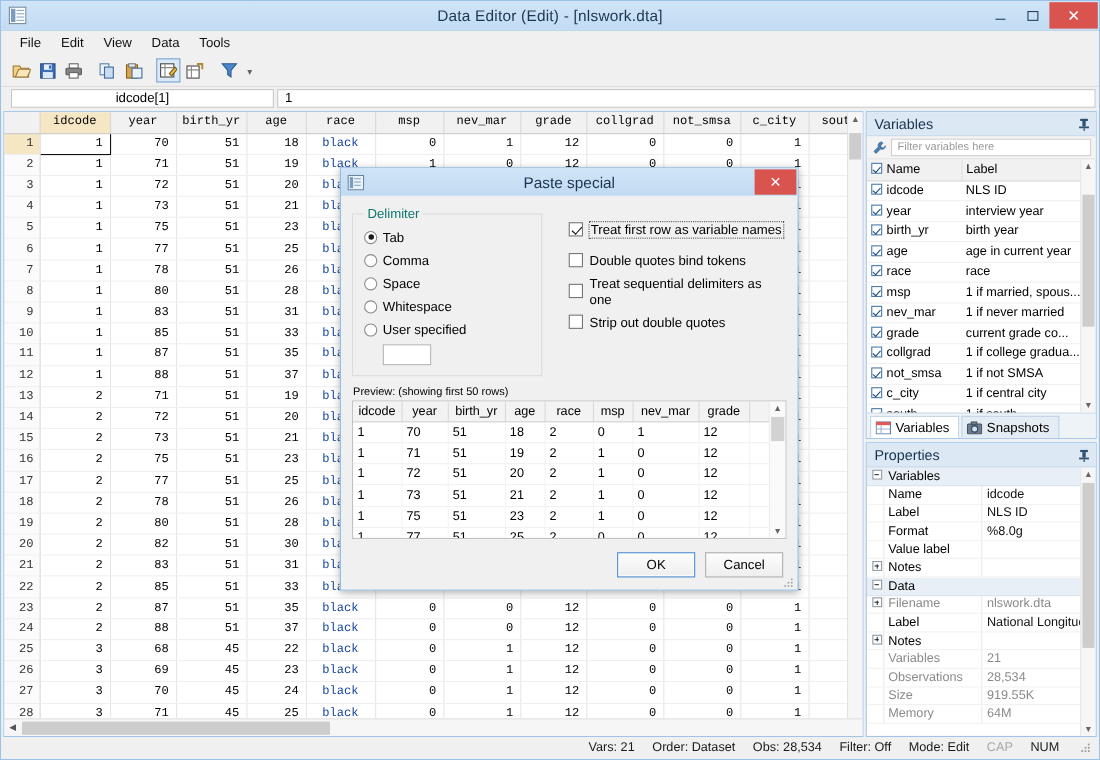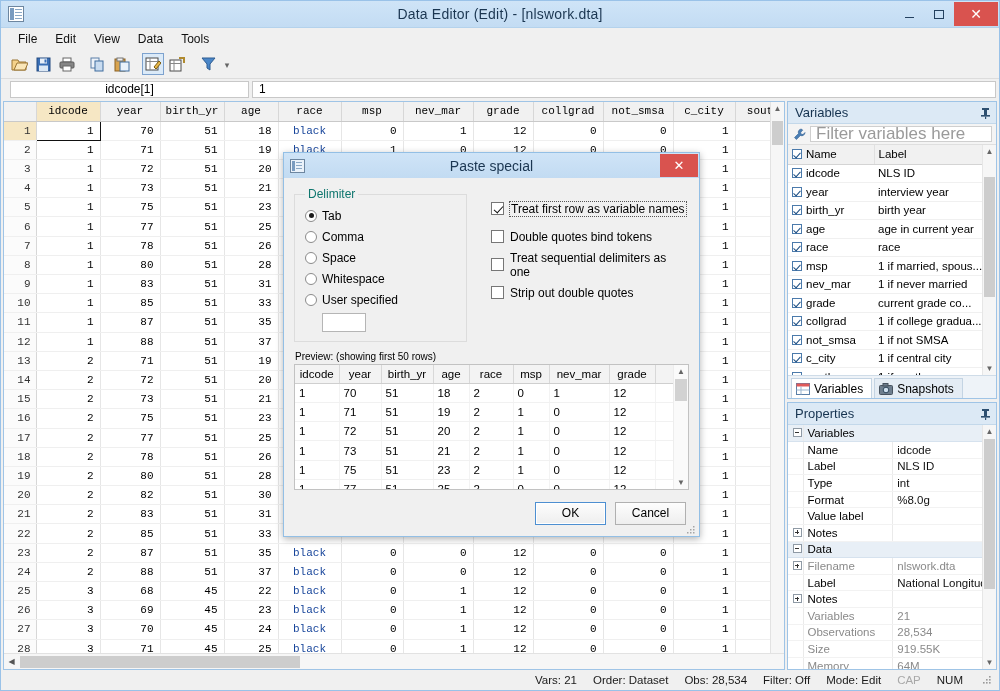--- a/index.html
+++ b/index.html
@@ -359,21 +359,21 @@
     width: 22px; height: 20px;
     display: flex; align-items: center; justify-content: center;
   }
   #filter-input {
     flex: 1;
     height: 16px;
     margin-right: 4px;
     border: 1px solid #cfcfcf;
     background: #fff;
     box-sizing: border-box;
-    font-size: 17px;
+    font-size: 10px;
     color: #9a9a9a;
     padding-left: 5px;
     line-height: 14px;
     font-family: "Liberation Sans", sans-serif;
   }
   #vars-table-wrap {
     flex: 1;
     overflow: hidden;
     position: relative;
     min-height: 0;
@@ -548,21 +548,21 @@
   #status-right { margin-left: auto; display: flex; align-items: center; padding-right: 6px; }
   #status-right .status-seg { margin-right: 16px; }
   #resize-grip {
     width: 12px; height: 12px;
     margin-left: 2px;
   }
 
   
   #paste-dialog {
     position: absolute;
-    left: 282px; top: 151px;
+    left: 308px; top: 151px;
     width: 417px; height: 385px;
     background: #f0f0f0;
     border: 1px solid #93bfe5;
     box-sizing: border-box;
     box-shadow: 0 2px 7px rgba(0,0,0,.30);
     display: flex;
     flex-direction: column;
     z-index: 50;
   }
   #dlg-title-bar {
@@ -1476,25 +1476,20 @@
                   <td class="pkey">Name</td>
                   <td class="pval">idcode</td>
                 </tr>
                 <tr>
                   <td class="expander"></td>
                   <td class="pkey">Label</td>
                   <td class="pval">NLS ID</td>
                 </tr>
                 <tr>
                   <td class="expander"></td>
-                  <td class="pkey">Type</td>
-                  <td class="pval">int</td>
-                </tr>
-                <tr>
-                  <td class="expander"></td>
                   <td class="pkey">Format</td>
                   <td class="pval">%8.0g</td>
                 </tr>
                 <tr>
                   <td class="expander"></td>
                   <td class="pkey">Value label</td>
                   <td class="pval"></td>
                 </tr>
                 <tr>
                   <td class="expander"><span class="exp-box plus"></span></td>

